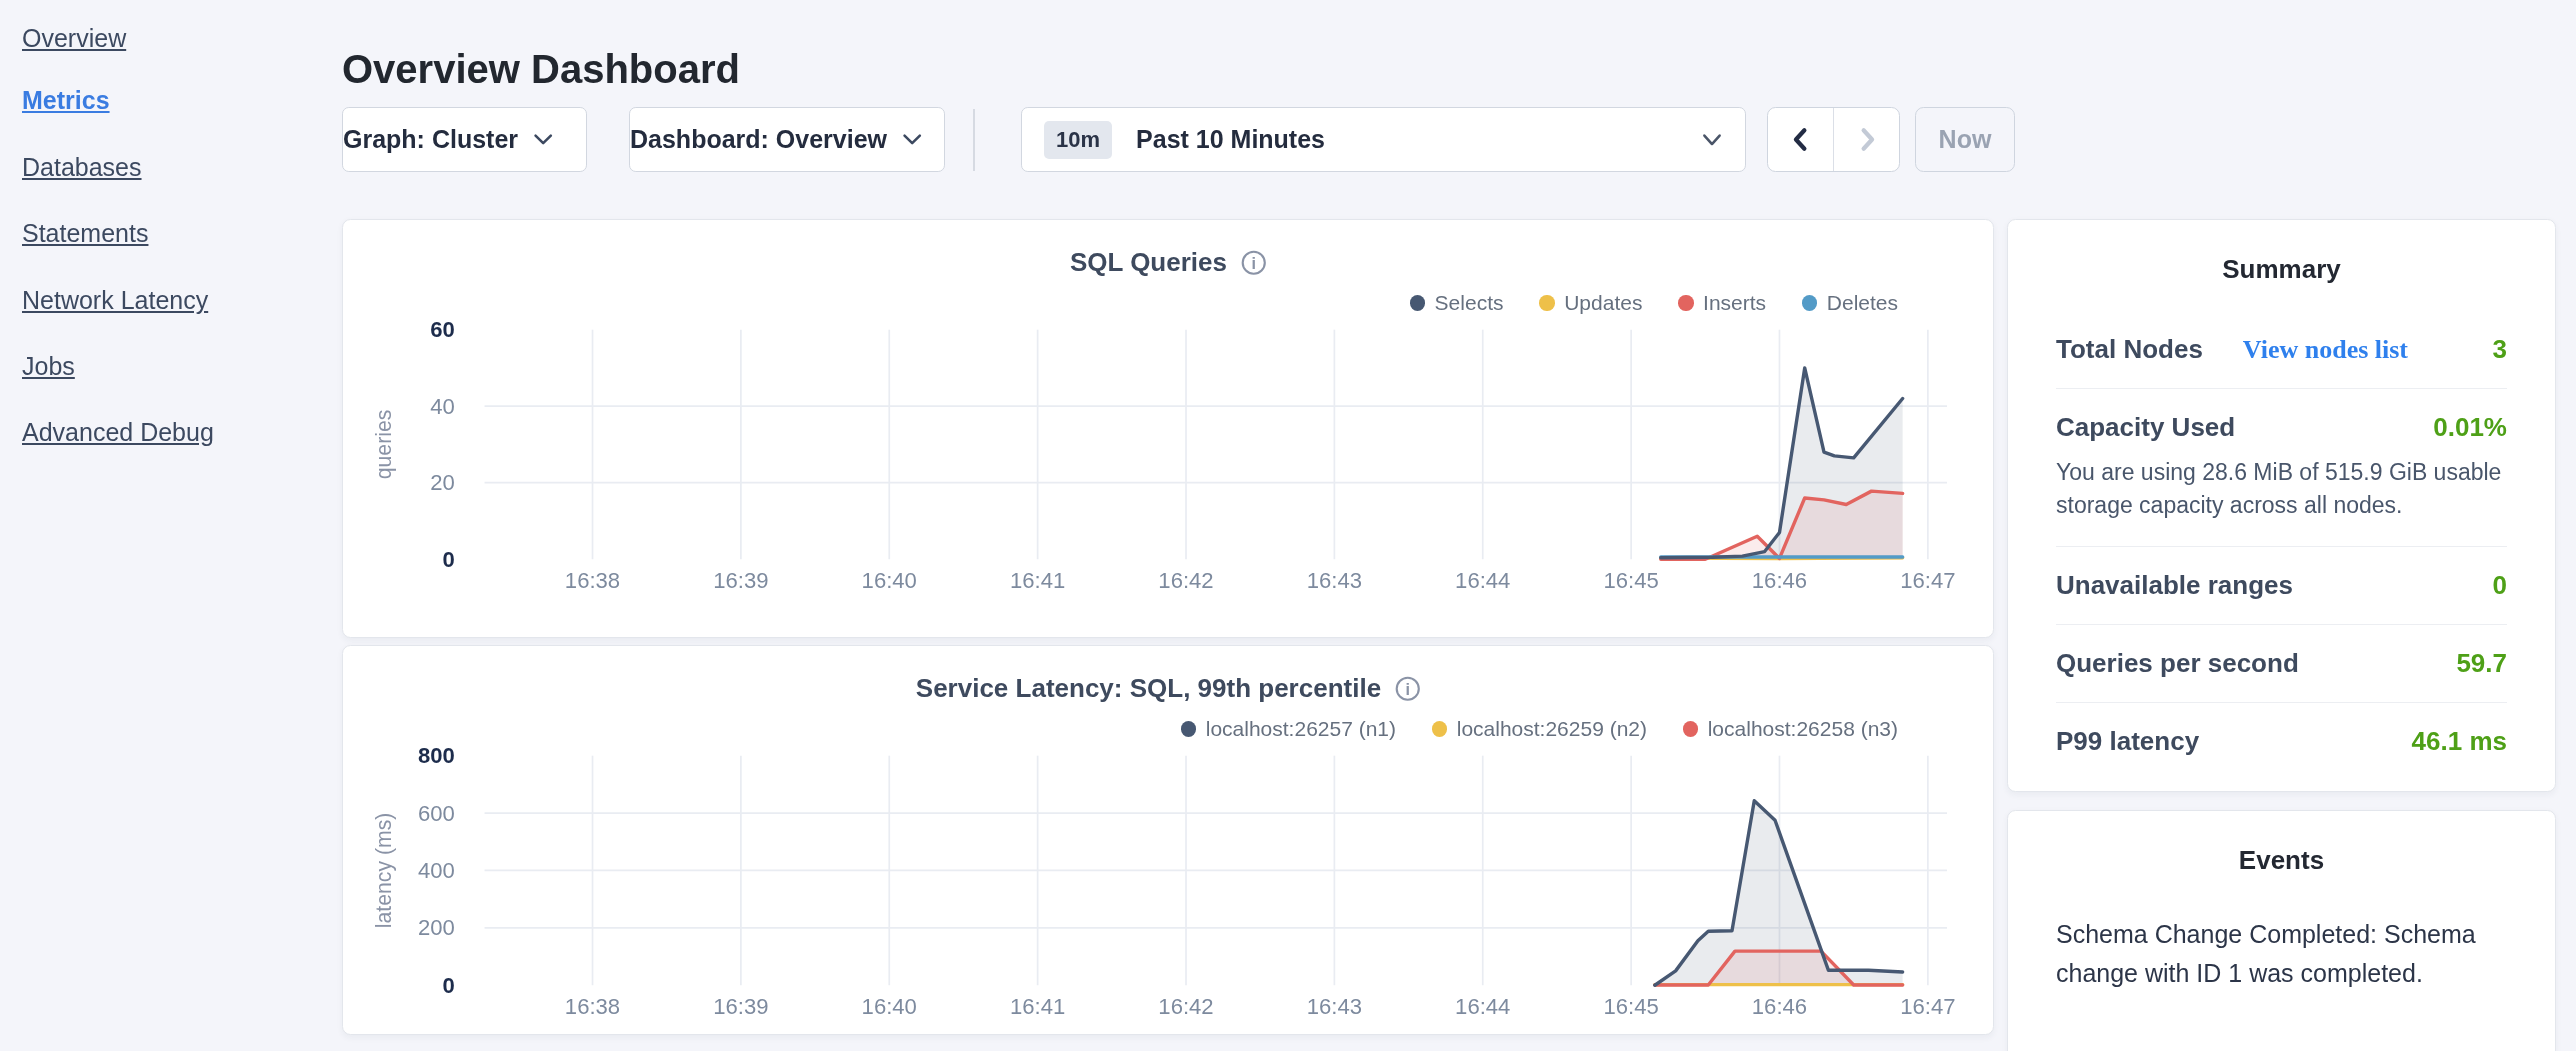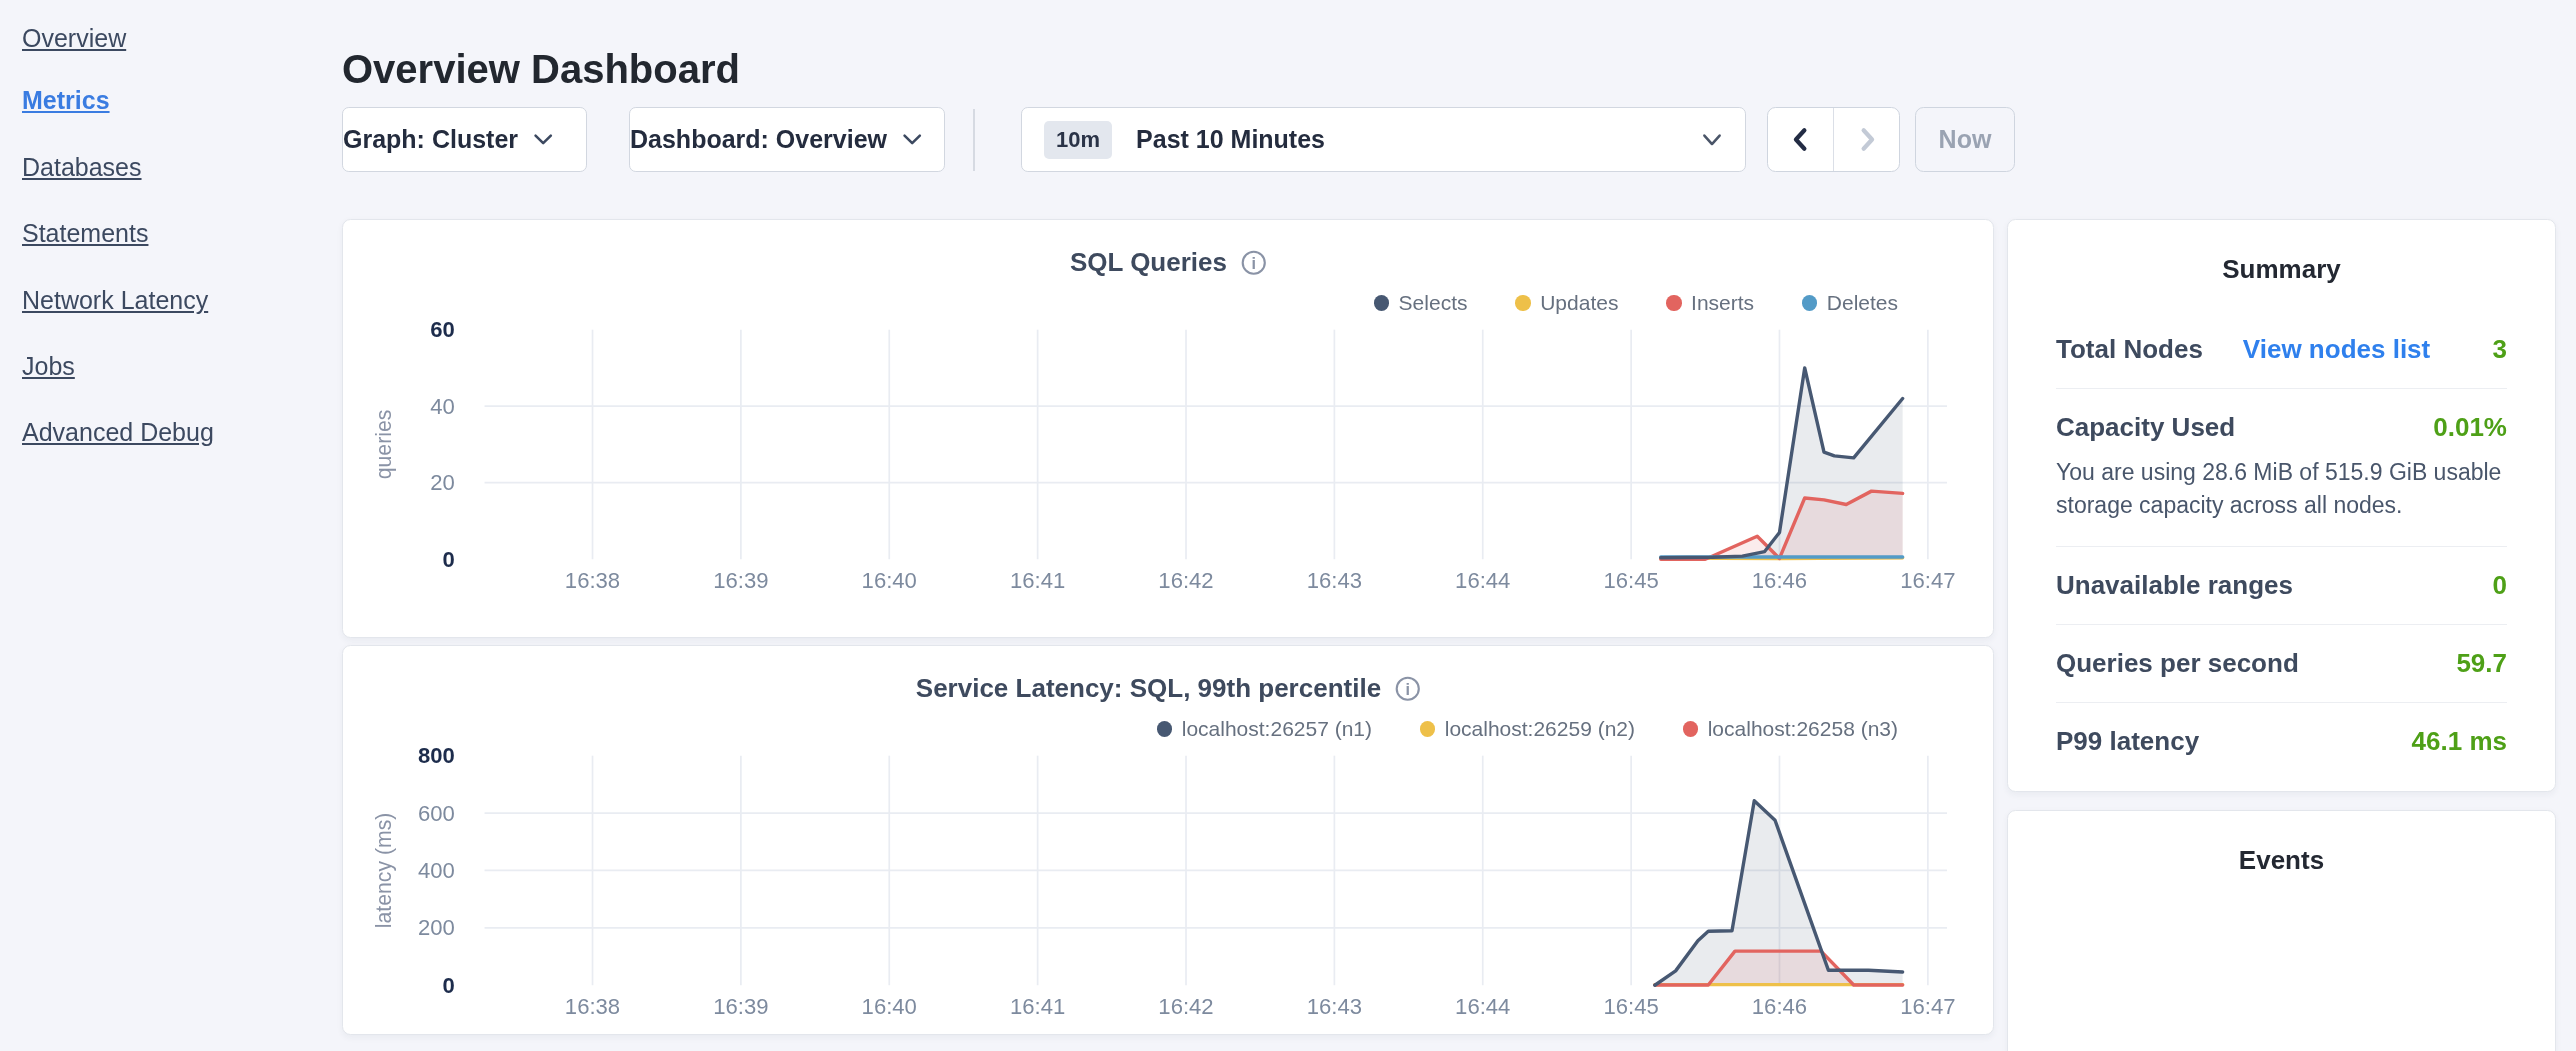--- a/index.html
+++ b/index.html
@@ -50,33 +50,33 @@
   }
   #chart-card-0{left:342px;top:219px;width:1652px;height:419px;}
   #chart-card-1{left:342px;top:645px;width:1652px;height:390px;}
   #summary-card{left:2007px;top:219px;width:549px;height:573px;}
   #events-card{left:2007px;top:810px;width:549px;height:306px;}
   .chart-title{
     position:absolute;top:27px;left:0;width:100%;
     display:flex;justify-content:center;align-items:center;gap:13.6px;
     font-size:26px;font-weight:bold;color:#3e4a5e;
   }
-  .legend{position:absolute;top:71px;right:95px;display:flex;gap:48px;align-items:center;}
+  .legend{position:absolute;top:71px;right:95px;display:flex;gap:36px;align-items:center;}
   .legend-item{display:flex;align-items:center;gap:9.4px;font-size:21px;color:#66707f;}
   .legend-dot{width:15.3px;height:15.3px;border-radius:50%;flex:none;}
   .chart-svg{position:absolute;left:13.6px;top:95px;width:1624px;height:281px;}
   svg text{font-family:"Liberation Sans",sans-serif;}
   
   .panel-heading{padding-top:34px;text-align:center;font-size:26px;font-weight:bold;color:#232832;}
   .summary-rows{margin:25.5px 48px 0 48px;}
   .srow{padding:23px 0;border-bottom:1.7px solid #eceef2;}
   .srow:last-child{border-bottom:none;}
   .srow-main{display:flex;align-items:baseline;gap:18px;}
   .srow-label{font-size:26px;font-weight:bold;color:#3e4a5e;white-space:nowrap;}
-  .srow-link{margin-left:22px;font-size:26px;font-weight:bold;color:#2f80ed;cursor:pointer;white-space:nowrap;}
+  .srow-link{margin-left:22px;font-size:26px;font-weight:bold;color:#2f80ed;cursor:pointer;white-space:nowrap;font-family:Liberation Serif, serif;}
   .srow-value{margin-left:auto;font-size:26px;font-weight:bold;color:#4ea017;white-space:nowrap;}
   .srow-desc{margin-top:13.6px;font-size:23px;line-height:1.45;color:#49566b;}
   .events-body{margin:39px 48px 0 48px;}
   .event-msg{font-size:25px;line-height:1.55;color:#2c3548;}
   .event-time{margin-top:12px;font-size:23px;color:#5b6b85;}
 </style>
 </head>
 <body>
 
 <nav class="sidebar">
@@ -288,16 +288,17 @@
         <span class="srow-value">46.1 ms</span>
       </div>
     </div>
   </div>
 </aside>
 
 <aside class="card" id="events-card">
   <div class="panel-heading">Events</div>
   <div class="events-body">
     <div>
+      <div class="event-msg">Schema Change Completed: Schema change with ID 1 was completed.</div>
     </div>
   </div>
 </aside>
 
 
 </body></html>

